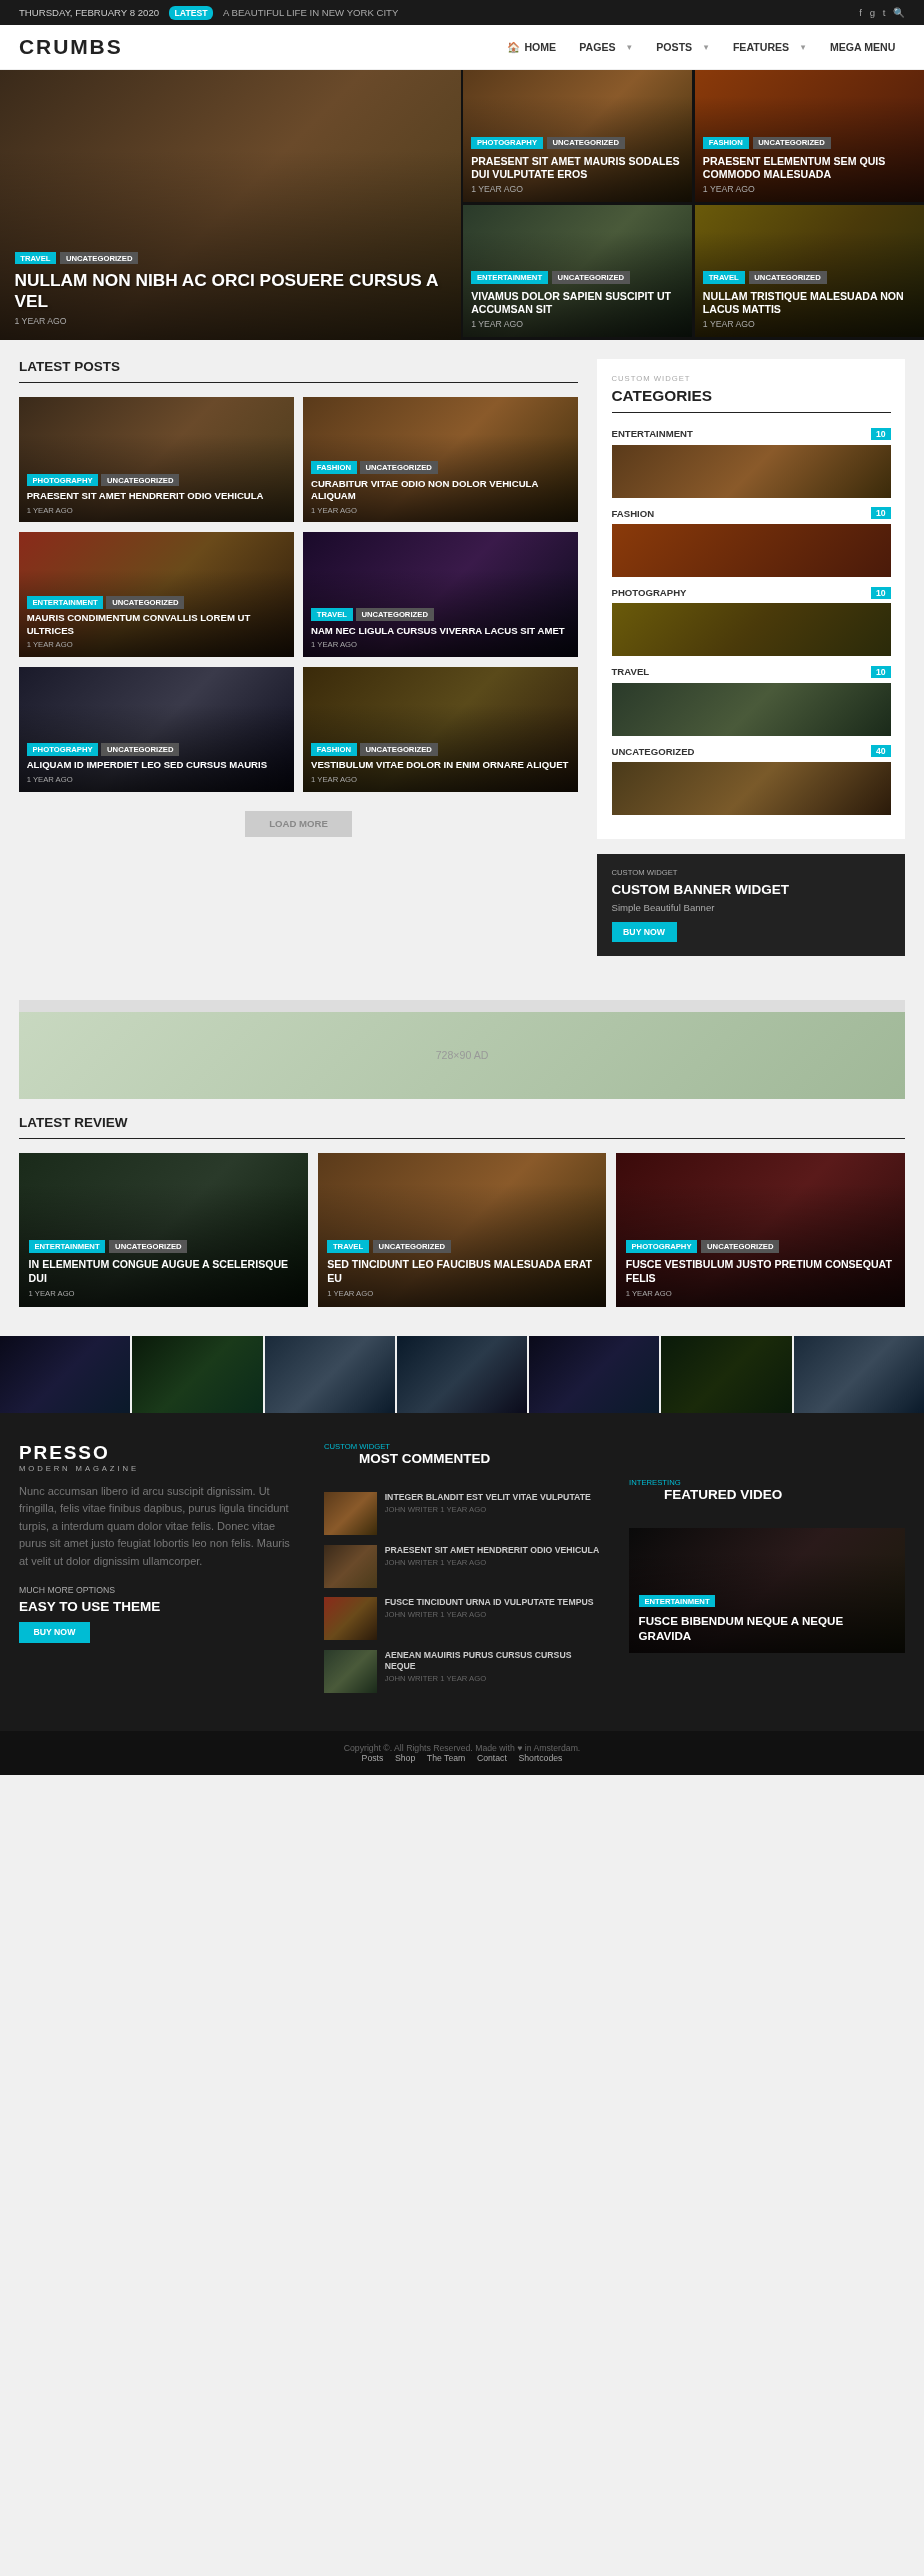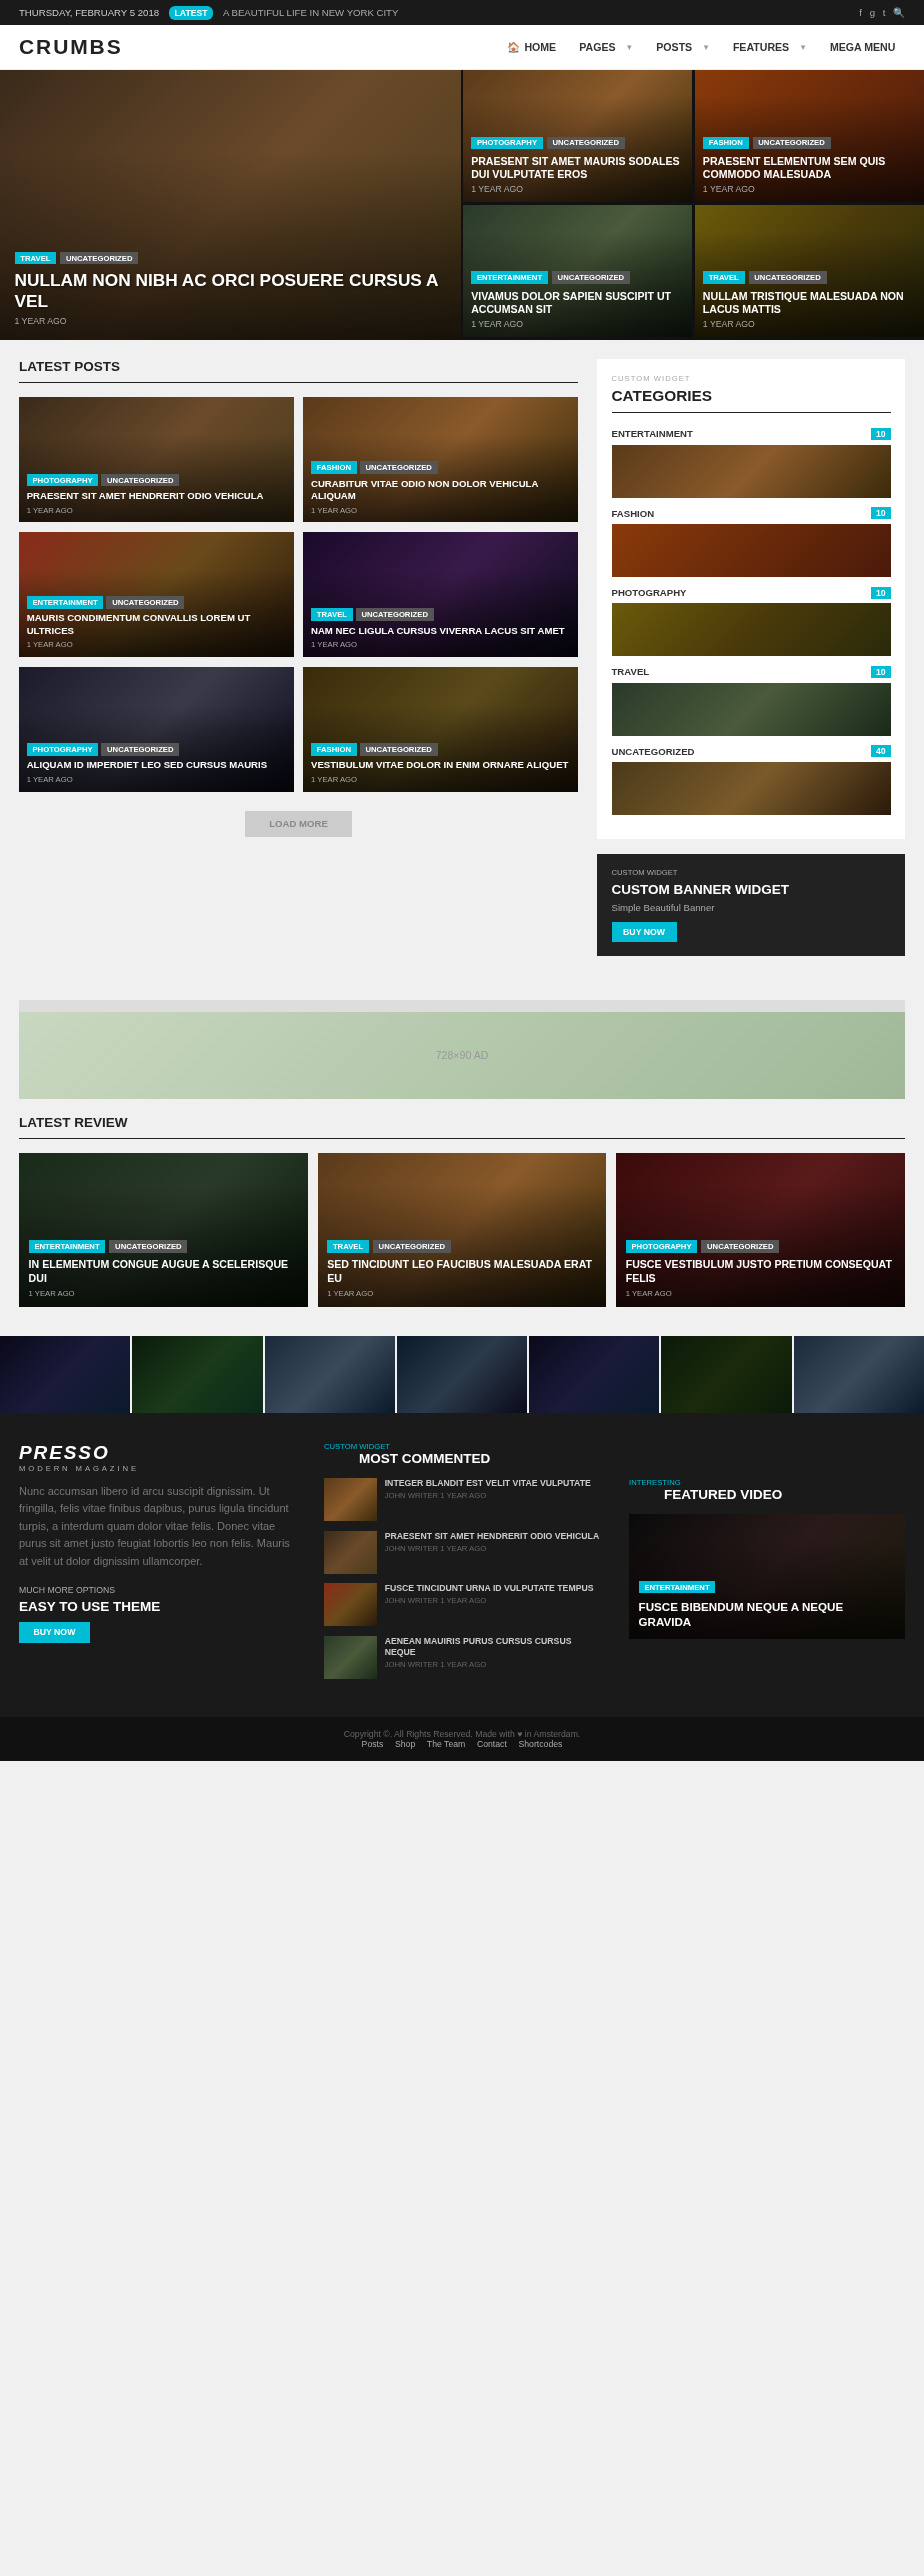--- a/index.html
+++ b/index.html
@@ -392,25 +392,25 @@
     .footer-top {
       background: #1a1a1a;
       padding: 29px 19px;
       color: #ccc;
     }
     .footer-grid {
       display: grid;
       grid-template-columns: 1fr 1fr 1fr;
       gap: 29px;
     }
-    .footer-logo { font-size: 19px; font-weight: 900; color: white; letter-spacing: 1.9px; font-style: italic; }
+    .footer-logo { font-size: 19px; font-weight: 900; color: white; letter-spacing: 1.9px; }
     .footer-logo-sub { font-size: 7.7px; color: #aaa; text-transform: uppercase; letter-spacing: 2.9px; }
     .footer-text { font-size: 11px; color: #777; line-height: 1.6; margin-top: 9.6px; }
     .footer-widget-label { font-size: 7.7px; color: #00bcd4; text-transform: uppercase; }
-    .footer-widget-title { font-size: 13.5px; font-weight: 900; color: white; text-transform: uppercase; margin-bottom: 12px; padding-left: 35px; }
+    .footer-widget-title { font-size: 13.5px; font-weight: 900; color: white; text-transform: uppercase; margin-bottom: 26px; padding-left: 35px; }
     .footer-option { font-size: 8.7px; color: #aaa; margin-bottom: 3.9px; }
     .footer-option-title { font-size: 13.5px; font-weight: 900; color: white; text-transform: uppercase; }
     .btn-buynow-footer {
       background: #00bcd4;
       color: white;
       border: none;
       padding: 5.8px 14.5px;
       font-size: 8.7px;
       font-weight: bold;
       cursor: pointer;
@@ -501,21 +501,21 @@
     .img-mountain { background: linear-gradient(135deg, #1a2a3a 0%, #3a4a5a 50%, #0a1a2a 100%); }
     .img-river { background: linear-gradient(135deg, #0a1a2a 0%, #2a3a4a 50%, #0a0a1a 100%); }
 
     .img-dark-restaurant { background: linear-gradient(135deg, #0a0a0a 0%, #2a1a1a 50%, #1a1a0a 100%); }
   </style>
 </head>
 <body>
 
 <div class="top-bar">
   <div class="top-bar-left">
-    <span class="top-bar-date">THURSDAY, FEBRUARY 5 2018</span>
+    <span class="top-bar-date">THURSDAY, FEBRUARY 8 2020</span>
     <span class="top-bar-latest">LATEST</span>
     <span class="ticker-bar">
       <span class="ticker-item">A BEAUTIFUL LIFE IN NEW YORK CITY</span>
     </span>
   </div>
   <div class="top-bar-right">
     <span>f</span>
     <span>g</span>
     <span>t</span>
     <span>🔍</span>

